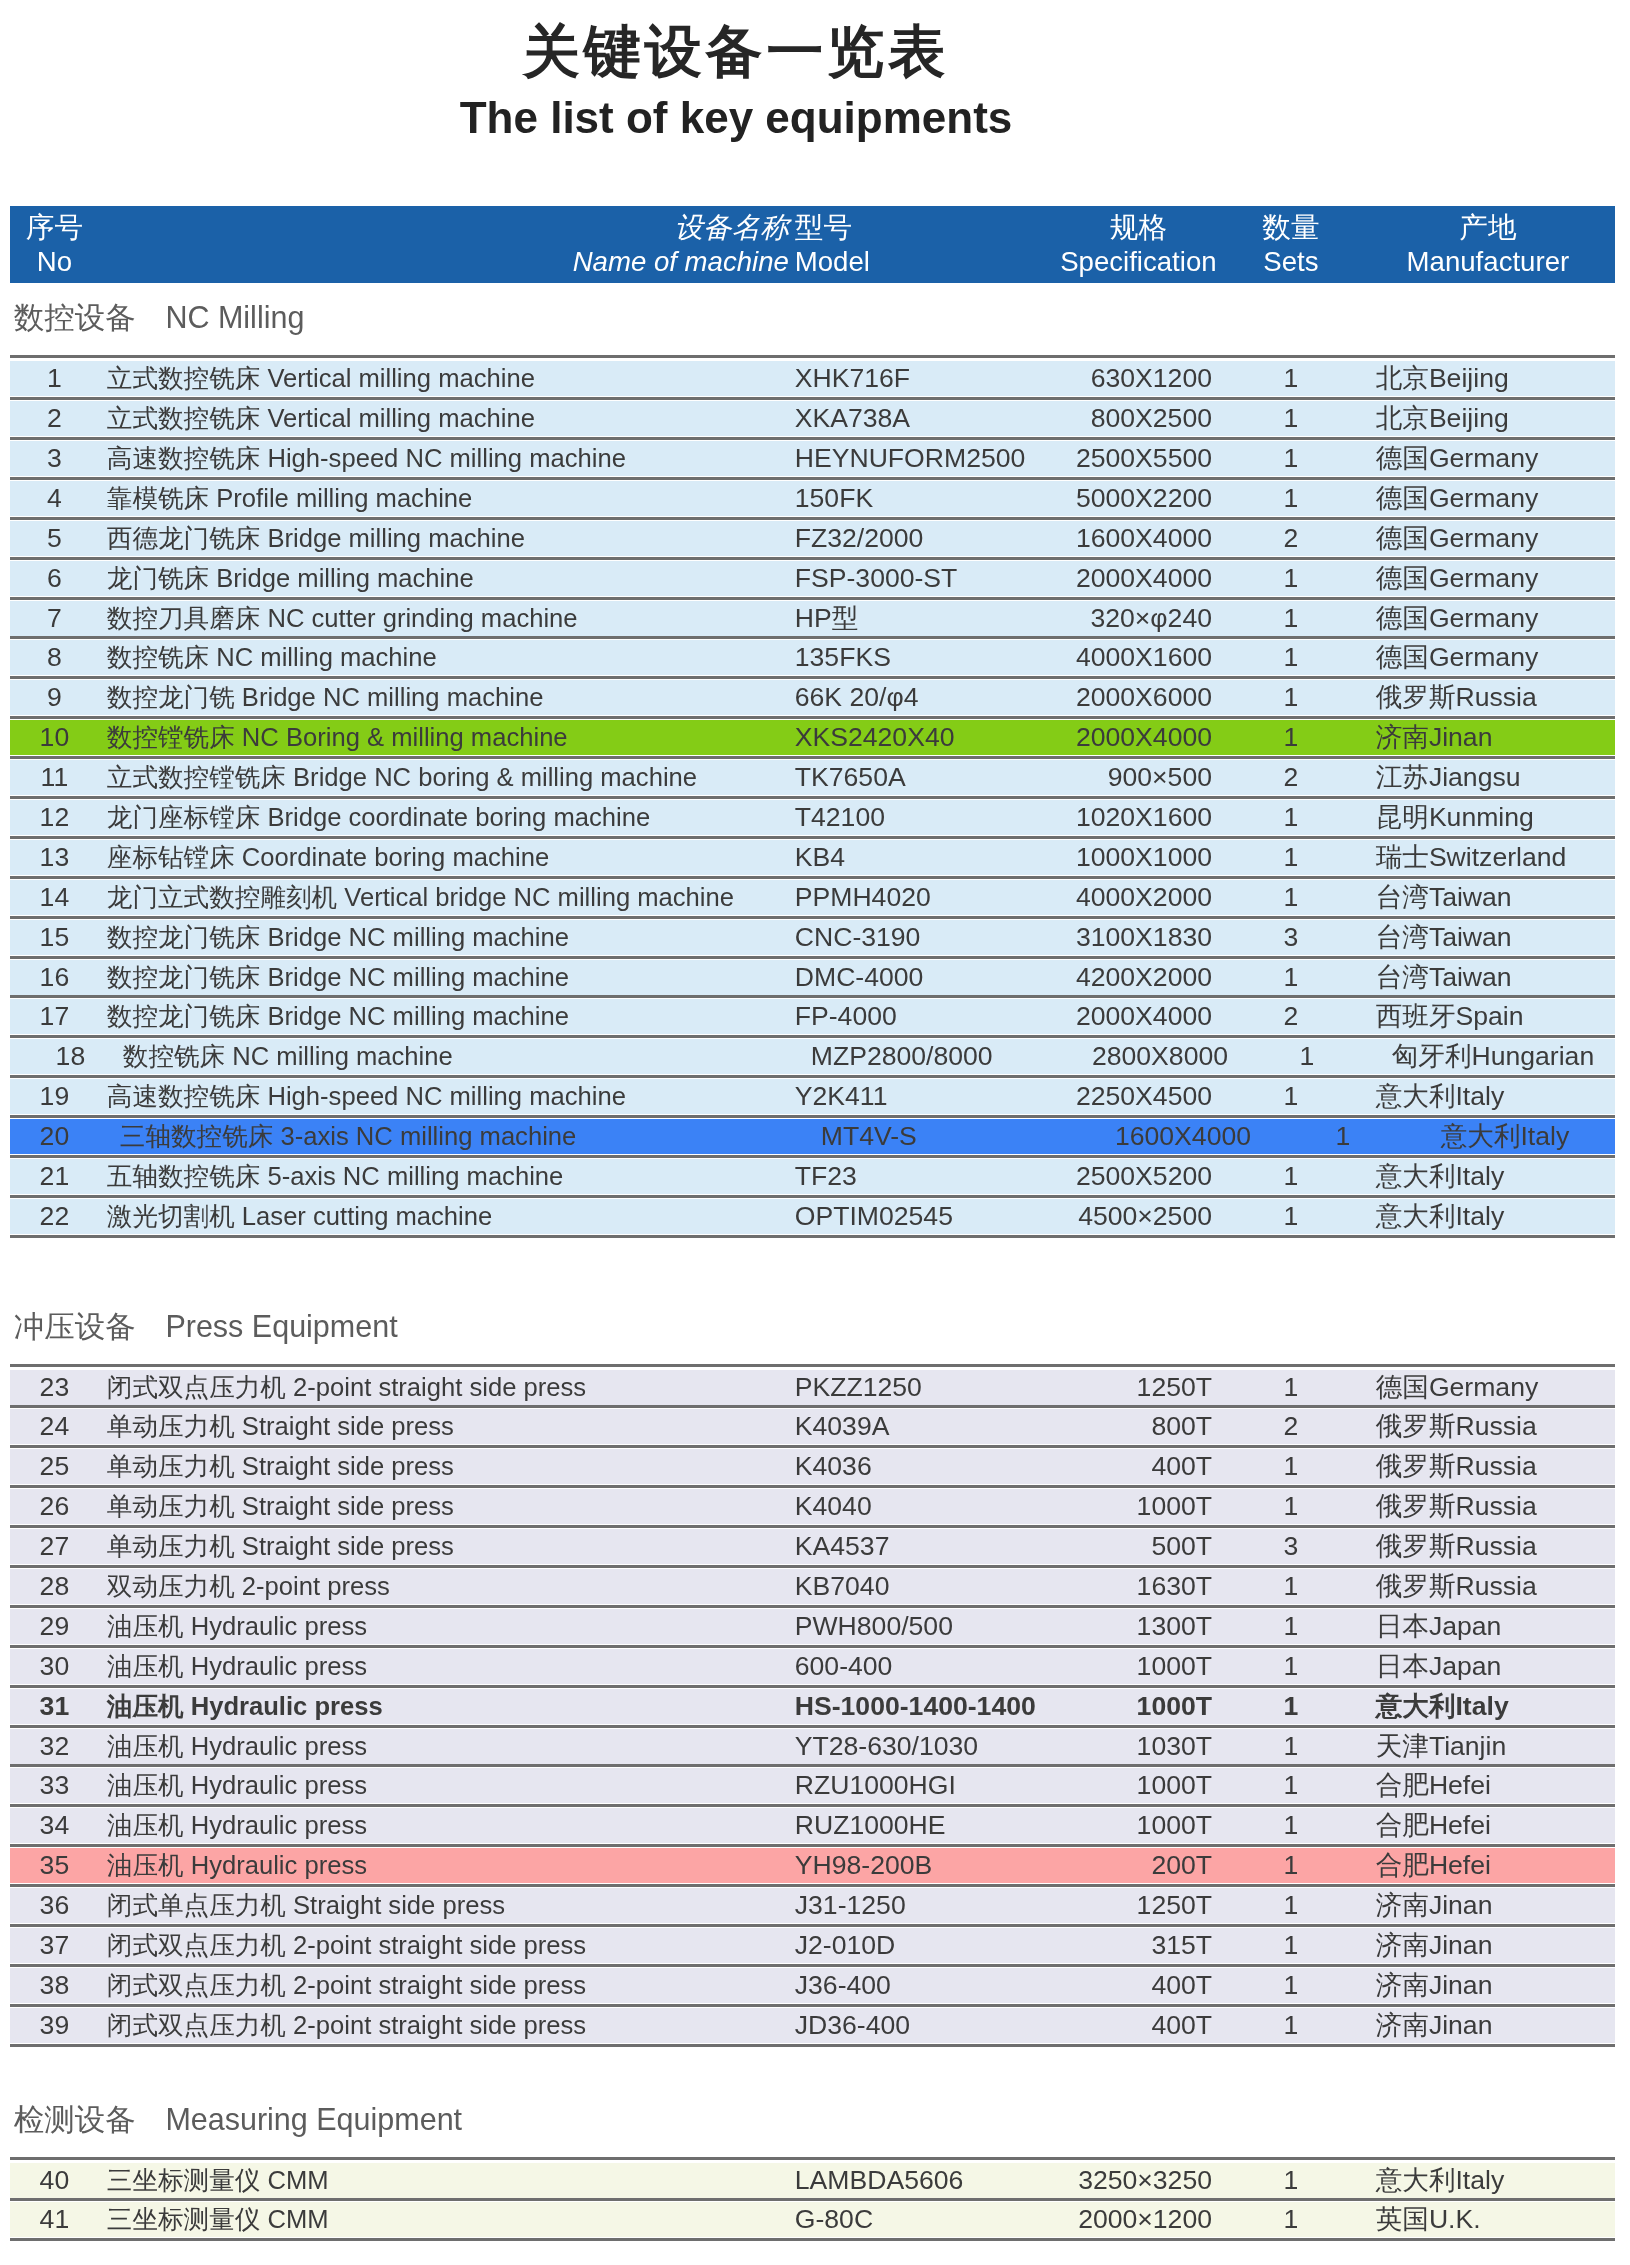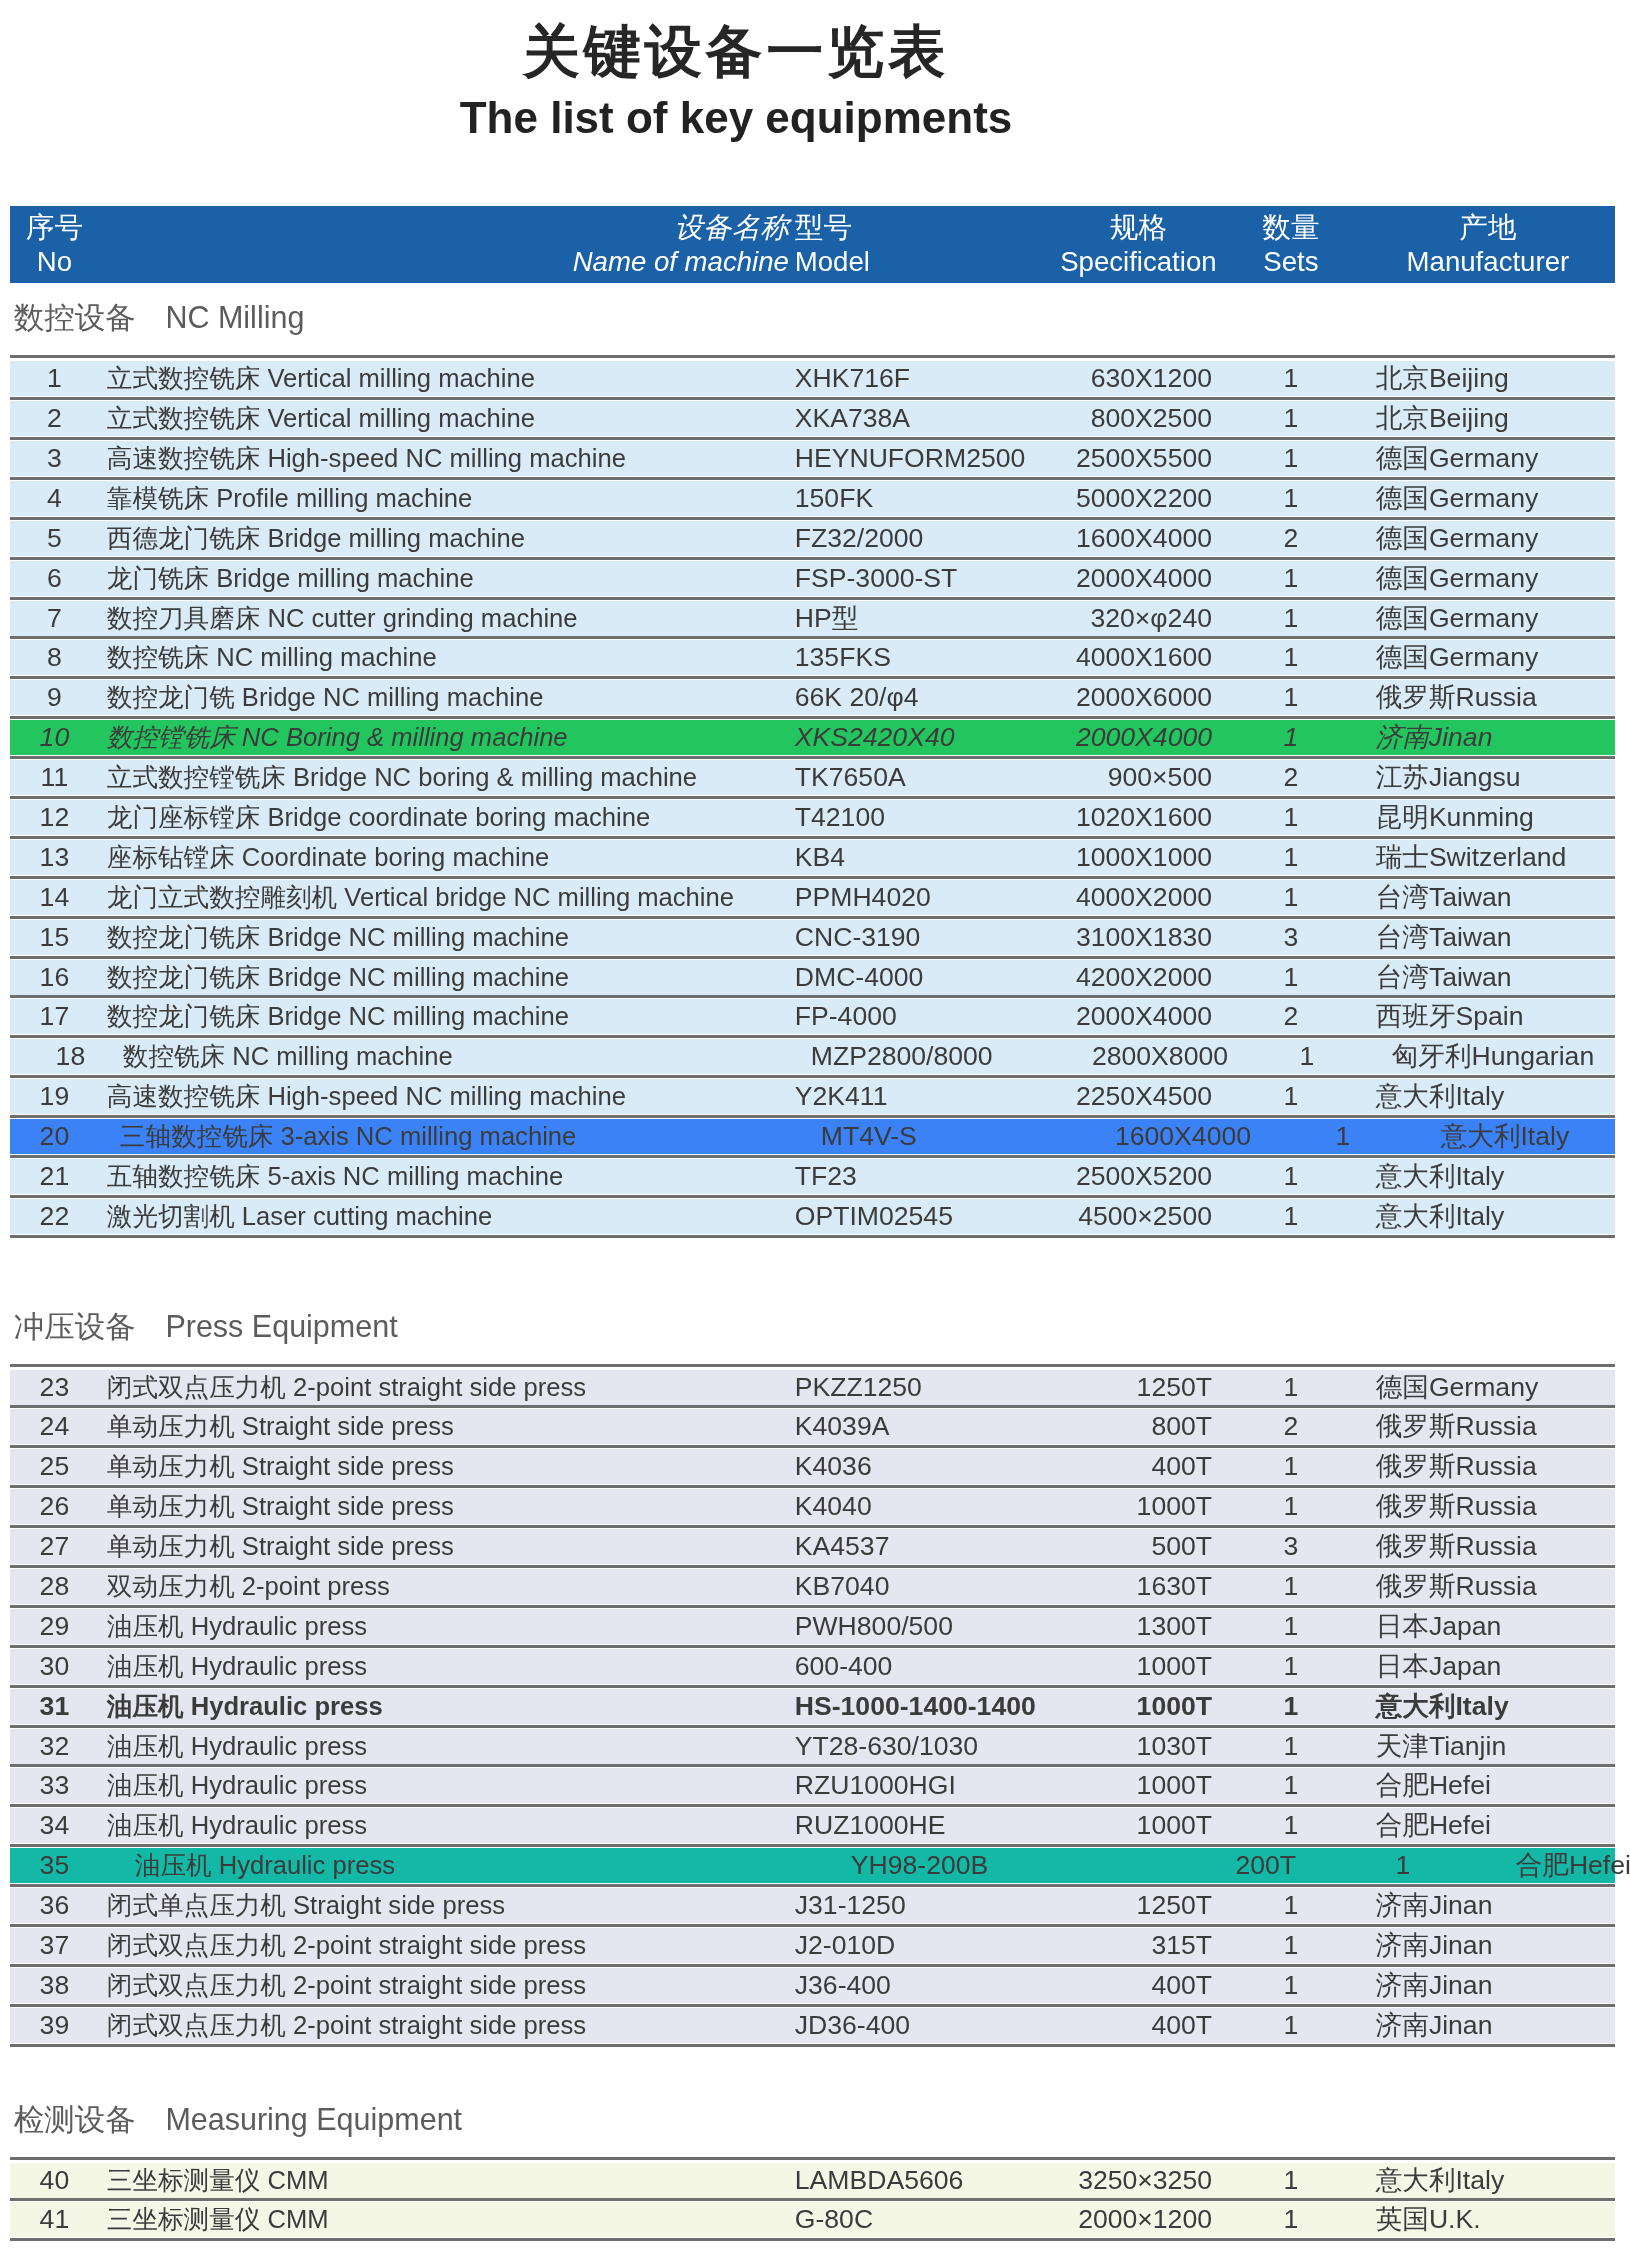--- a/index.html
+++ b/index.html
@@ -147,21 +147,21 @@
         <div class="cell c-mfr">德国Germany</div>
       </div>
       <div class="row grid" style="background: rgb(217, 235, 247);">
         <div class="cell c-no">9</div>
         <div class="cell c-name">数控龙门铣 Bridge NC milling machine</div>
         <div class="cell c-model">66K 20/φ4</div>
         <div class="cell c-spec">2000X6000</div>
         <div class="cell c-sets">1</div>
         <div class="cell c-mfr">俄罗斯Russia</div>
       </div>
-      <div class="row grid" style="background: #22c55e; font-style: italic;">
+      <div class="row grid" style="background: #84cc16;">
         <div class="cell c-no">10</div>
         <div class="cell c-name">数控镗铣床 NC Boring &amp; milling machine</div>
         <div class="cell c-model">XKS2420X40</div>
         <div class="cell c-spec">2000X4000</div>
         <div class="cell c-sets">1</div>
         <div class="cell c-mfr">济南Jinan</div>
       </div>
       <div class="row grid" style="background: rgb(217, 235, 247);">
         <div class="cell c-no">11</div>
         <div class="cell c-name">立式数控镗铣床 Bridge NC boring &amp; milling machine</div>
@@ -350,21 +350,21 @@
         <div class="cell c-mfr">合肥Hefei</div>
       </div>
       <div class="row grid" style="background: rgb(230, 230, 240);">
         <div class="cell c-no">34</div>
         <div class="cell c-name">油压机 Hydraulic press</div>
         <div class="cell c-model">RUZ1000HE</div>
         <div class="cell c-spec">1000T</div>
         <div class="cell c-sets">1</div>
         <div class="cell c-mfr">合肥Hefei</div>
       </div>
-      <div class="row grid" style="background: #14b8a6; gap: 28px;">
+      <div class="row grid" style="background: #fca5a5;">
         <div class="cell c-no">35</div>
         <div class="cell c-name">油压机 Hydraulic press</div>
         <div class="cell c-model">YH98-200B</div>
         <div class="cell c-spec">200T</div>
         <div class="cell c-sets">1</div>
         <div class="cell c-mfr">合肥Hefei</div>
       </div>
       <div class="row grid" style="background: rgb(230, 230, 240);">
         <div class="cell c-no">36</div>
         <div class="cell c-name">闭式单点压力机 Straight side press</div>

